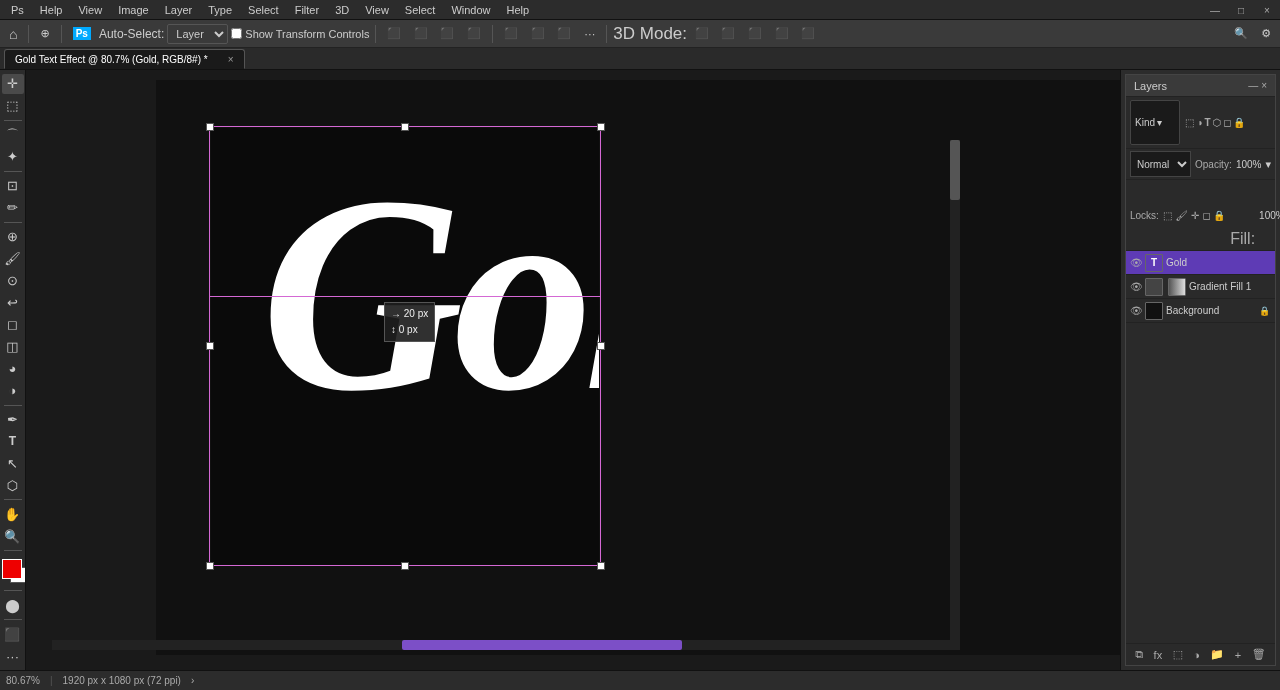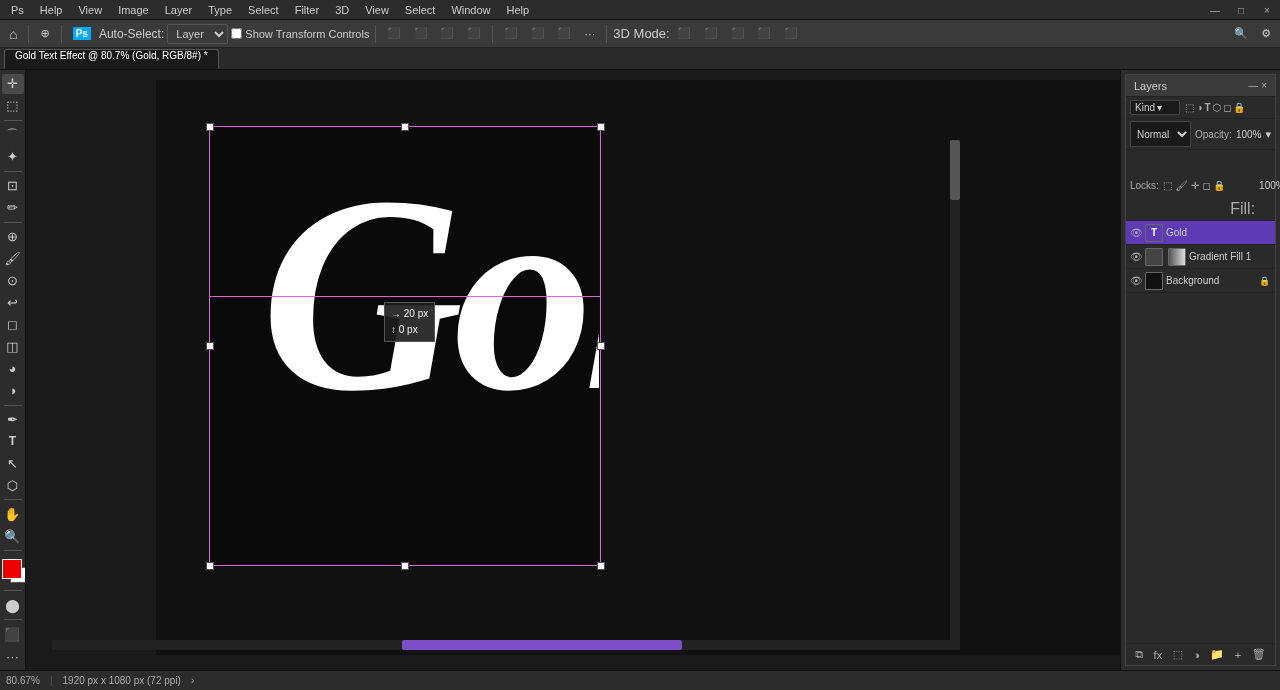--- a/index.html
+++ b/index.html
@@ -81,24 +81,23 @@
       border-bottom: 1px solid #111;
     }
     .tab {
       height: 20px;
       padding: 0 10px;
       background: #3d3d3d;
       border: 1px solid #555;
       border-bottom: none;
       color: #ccc;
       font-size: 11px;
-      display: flex; align-items: center; gap: 12px;
+      display: flex; align-items: center; gap: 20px;
       cursor: pointer;
       border-radius: 3px 3px 0 0;
-      flex-direction: column;
     }
     .tab.active { background: #1a1a1a; border-bottom: 1px solid #1a1a1a; color: #fff; }
     .tab-close { font-size: 10px; color: #999; cursor: pointer; }
 
     
     #main {
       display: flex;
       width: 1280px;
       height: calc(690px - 20px - 28px - 22px - 20px);
     }
@@ -244,21 +243,21 @@
       align-items: center;
       padding: 3px 4px;
       gap: 3px;
       border-bottom: 1px solid #222;
     }
     .filter-search {
       display: flex; align-items: center;
       background: #1a1a1a;
       border: 1px solid #444;
       border-radius: 2px;
-      padding: 1px 4px;
+      padding: 16px 4px;
       width: 50px;
       font-size: 10px; color: #ccc;
     }
     .filter-icons { display: flex; gap: 2px; margin-left: 2px; }
     .fi { font-size: 10px; color: #aaa; cursor: pointer; }
 
     
     #blend-row {
       display: flex;
       align-items: center;
@@ -448,21 +447,21 @@
   <button class="tb-btn">⬛</button>
   <button class="tb-btn">⬛</button>
   <button class="tb-btn">⬛</button>
   <button class="tb-btn">⬛</button>
   <div class="tb-separator"></div>
   <button class="tb-btn">⬛</button>
   <button class="tb-btn">⬛</button>
   <button class="tb-btn">⬛</button>
   <button class="tb-btn">···</button>
   <div class="tb-separator"></div>
-  <span style="font-size:13px;color:#ccc;">3D Mode:</span>
+  <span style="font-size:17px;color:#ccc;">3D Mode:</span>
   <button class="tb-btn">⬛</button>
   <button class="tb-btn">⬛</button>
   <button class="tb-btn">⬛</button>
   <button class="tb-btn">⬛</button>
   <button class="tb-btn">⬛</button>
   <div style="flex:1;"></div>
   <button class="tb-btn">🔍</button>
   <button class="tb-btn">⚙</button>
 </div>
 

